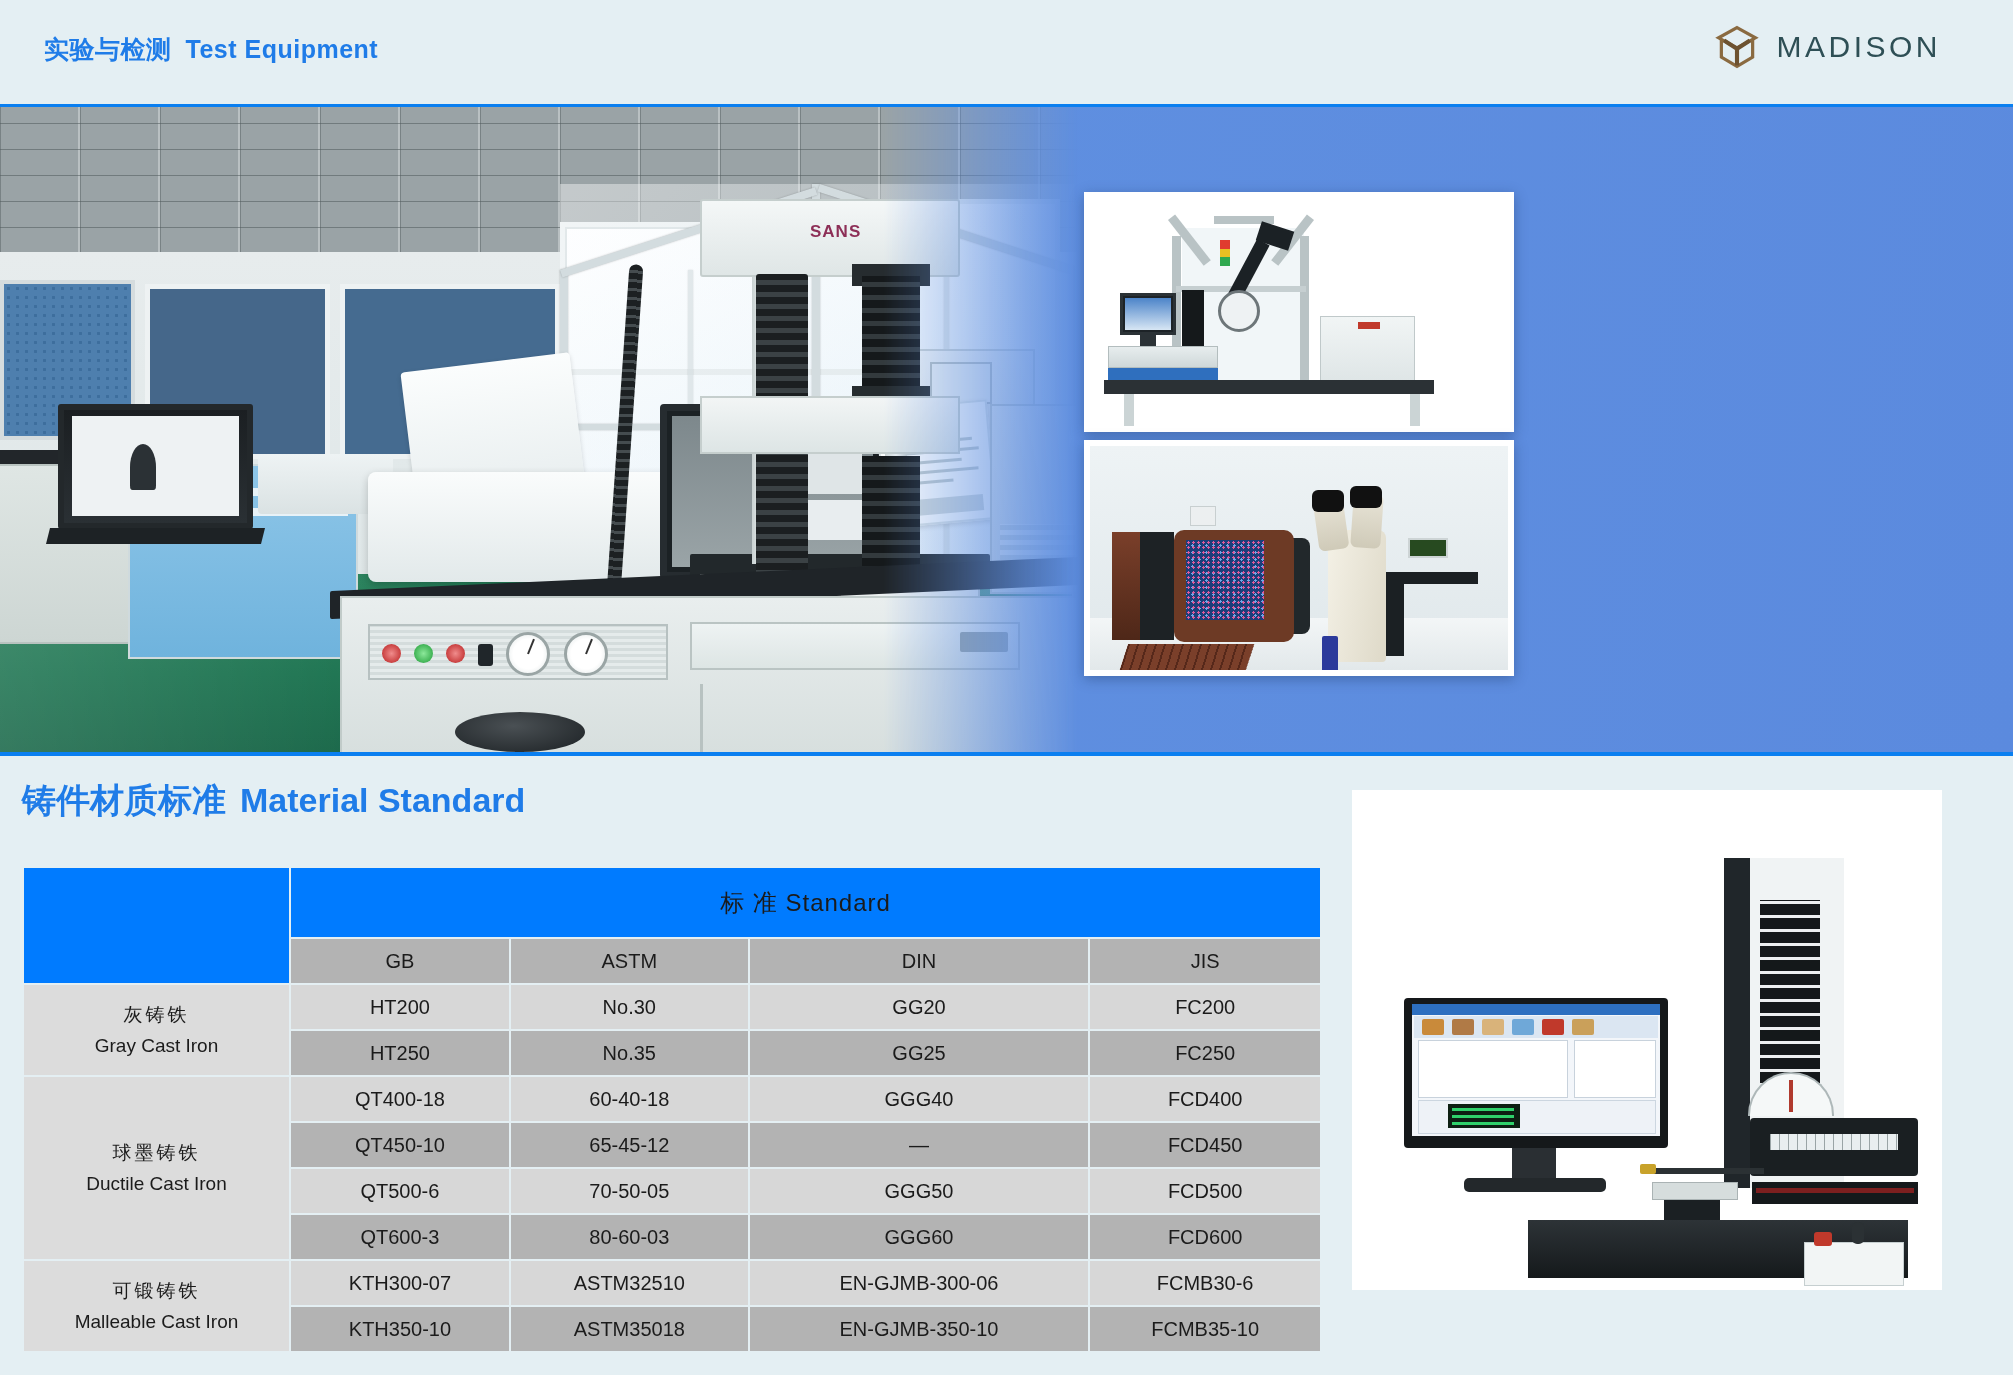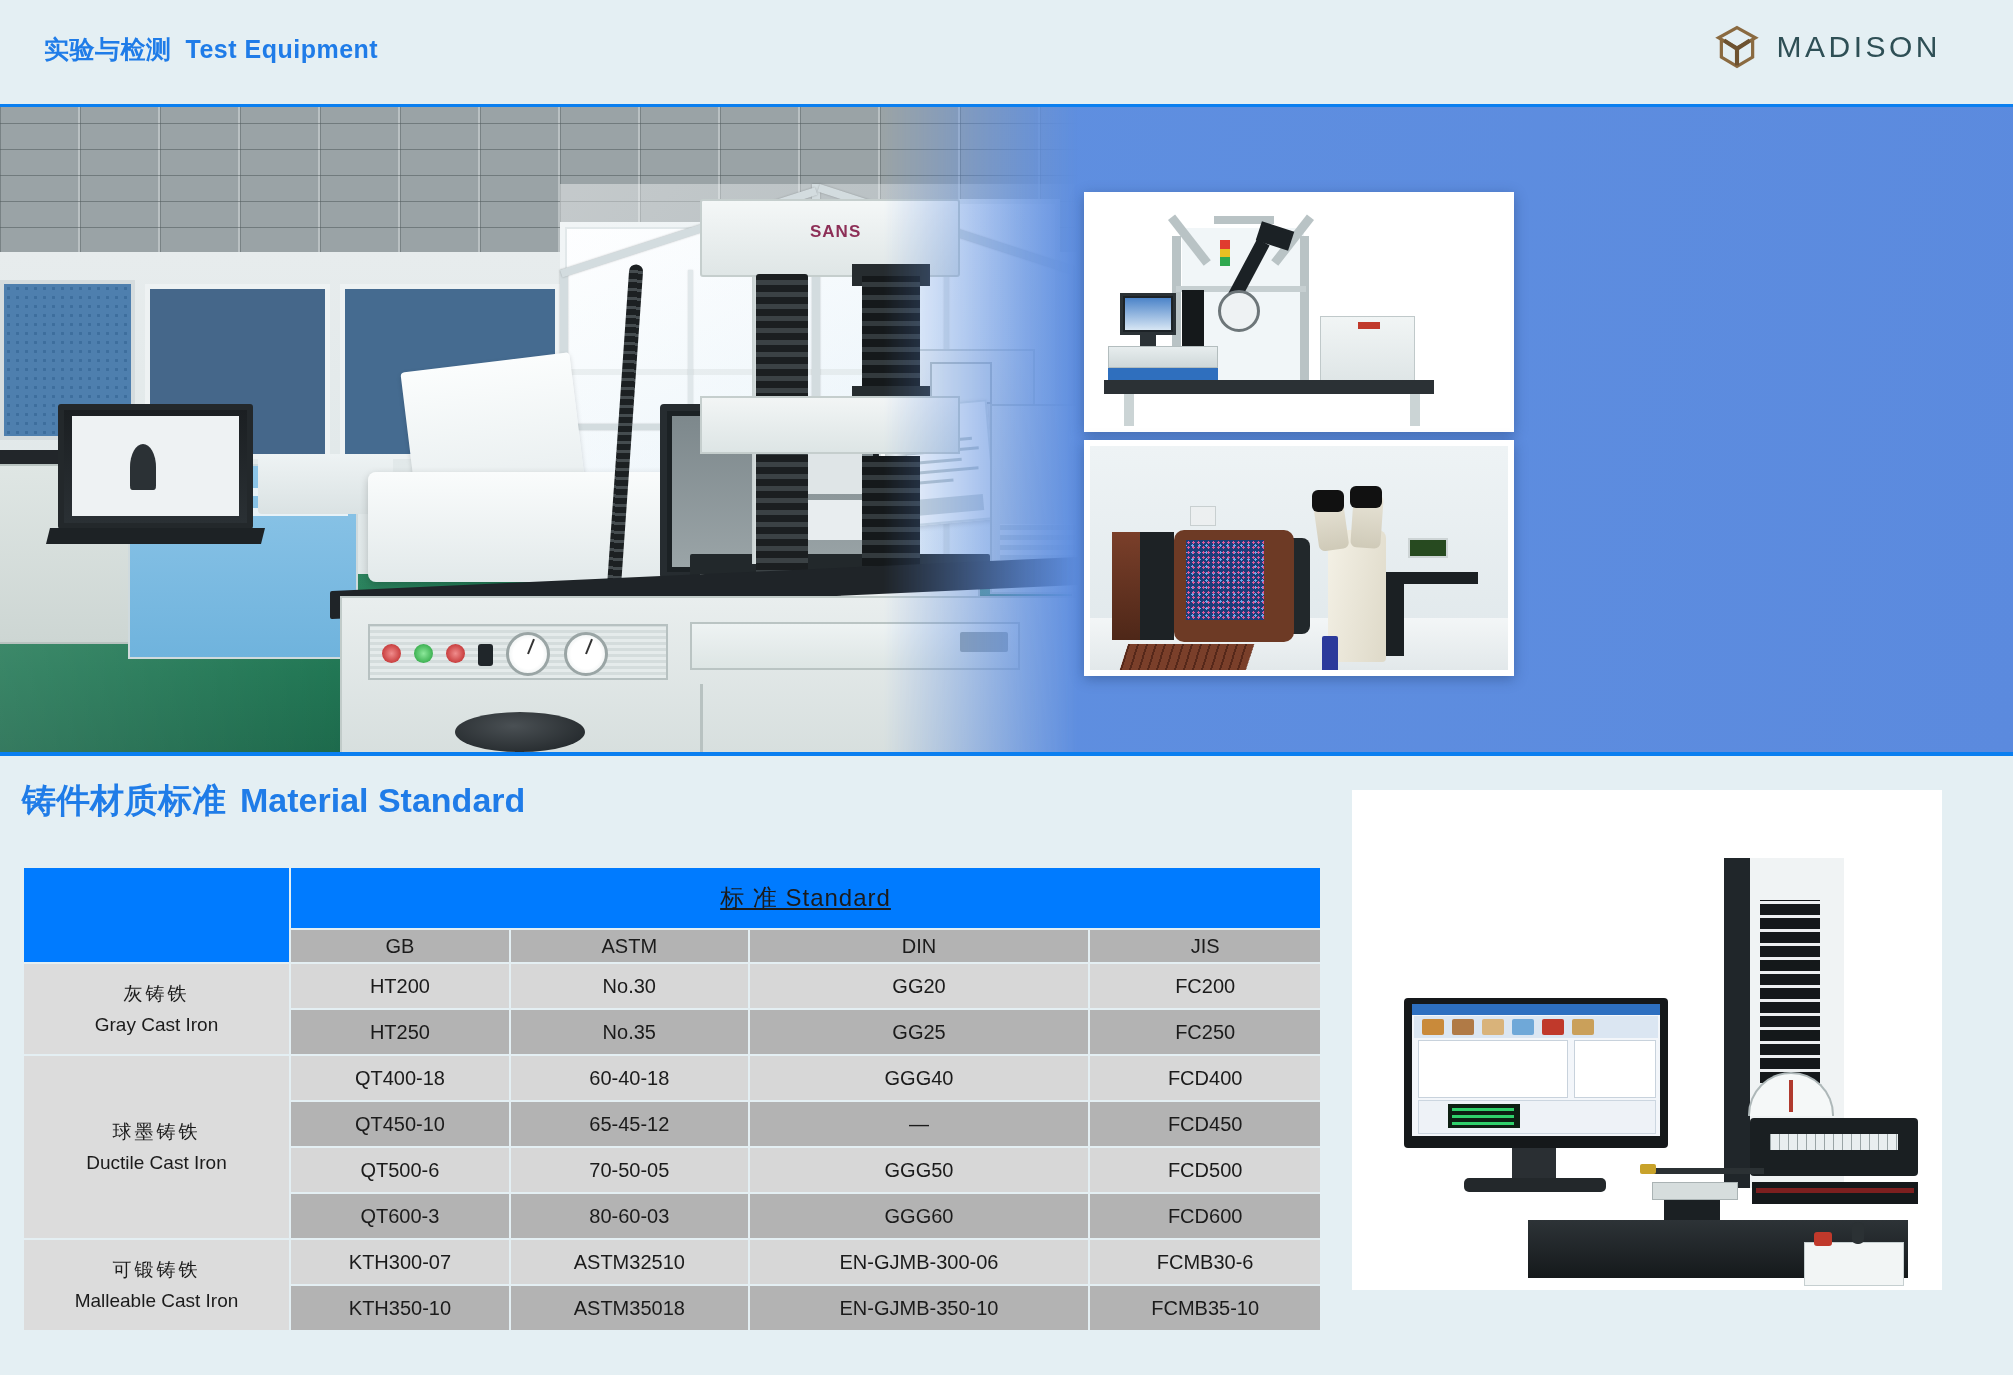--- a/index.html
+++ b/index.html
@@ -224,23 +224,23 @@
   .i2-blue{position:absolute;left:232px;top:190px;width:16px;height:38px;background:#2c3a9b;border-radius:2px;}
   .i2-outlet{position:absolute;left:100px;top:60px;width:26px;height:20px;background:#eceff0;border:1px solid #c8cfd0;}
 
   
   .sec2-title { position:absolute; left:22px; top:778px; font-size:34px; font-weight:700; color:#1f7ce8; white-space:nowrap; }
   .sec2-title .en { margin-left:14px; }
 
   
   .tbl { position:absolute; left:22px; top:866px; width:1300px; border-collapse:separate; border-spacing:2px; }
   .tbl td, .tbl th { border:0; font-weight:400; color:#1b1b1b; }
-  .th-blue { background:#007bff; height:60px;text-decoration:underline; }
+  .th-blue { background:#007bff; height:69px; }
   .th-blue-span { color:#ffffff; font-size:24px; font-weight:700; text-align:center; letter-spacing:1px; }
-  .th-sub { background:#b3b3b3; height:32px; text-align:center; font-size:20px; }
+  .th-sub { background:#b3b3b3; height:44px; text-align:center; font-size:20px; }
   .rowlabel { background:#dcdcdc; text-align:center; font-size:19px; line-height:1.65; width:265px; }
   .rowlabel .cn { letter-spacing:3px; display:block; }
   .rowlabel .en { display:block; }
   .cell { text-align:center; font-size:20px; height:44px; }
   .cell-light { background:#d7d7d7; }
   .cell-dark  { background:#b3b3b3;text-align:center; }
 
   
   .photo-br { position:absolute; left:1352px; top:790px; width:590px; height:500px; background:#fff; }
   .br-mon{position:absolute;left:52px;top:208px;width:264px;height:150px;background:#15181a;border-radius:4px;}

